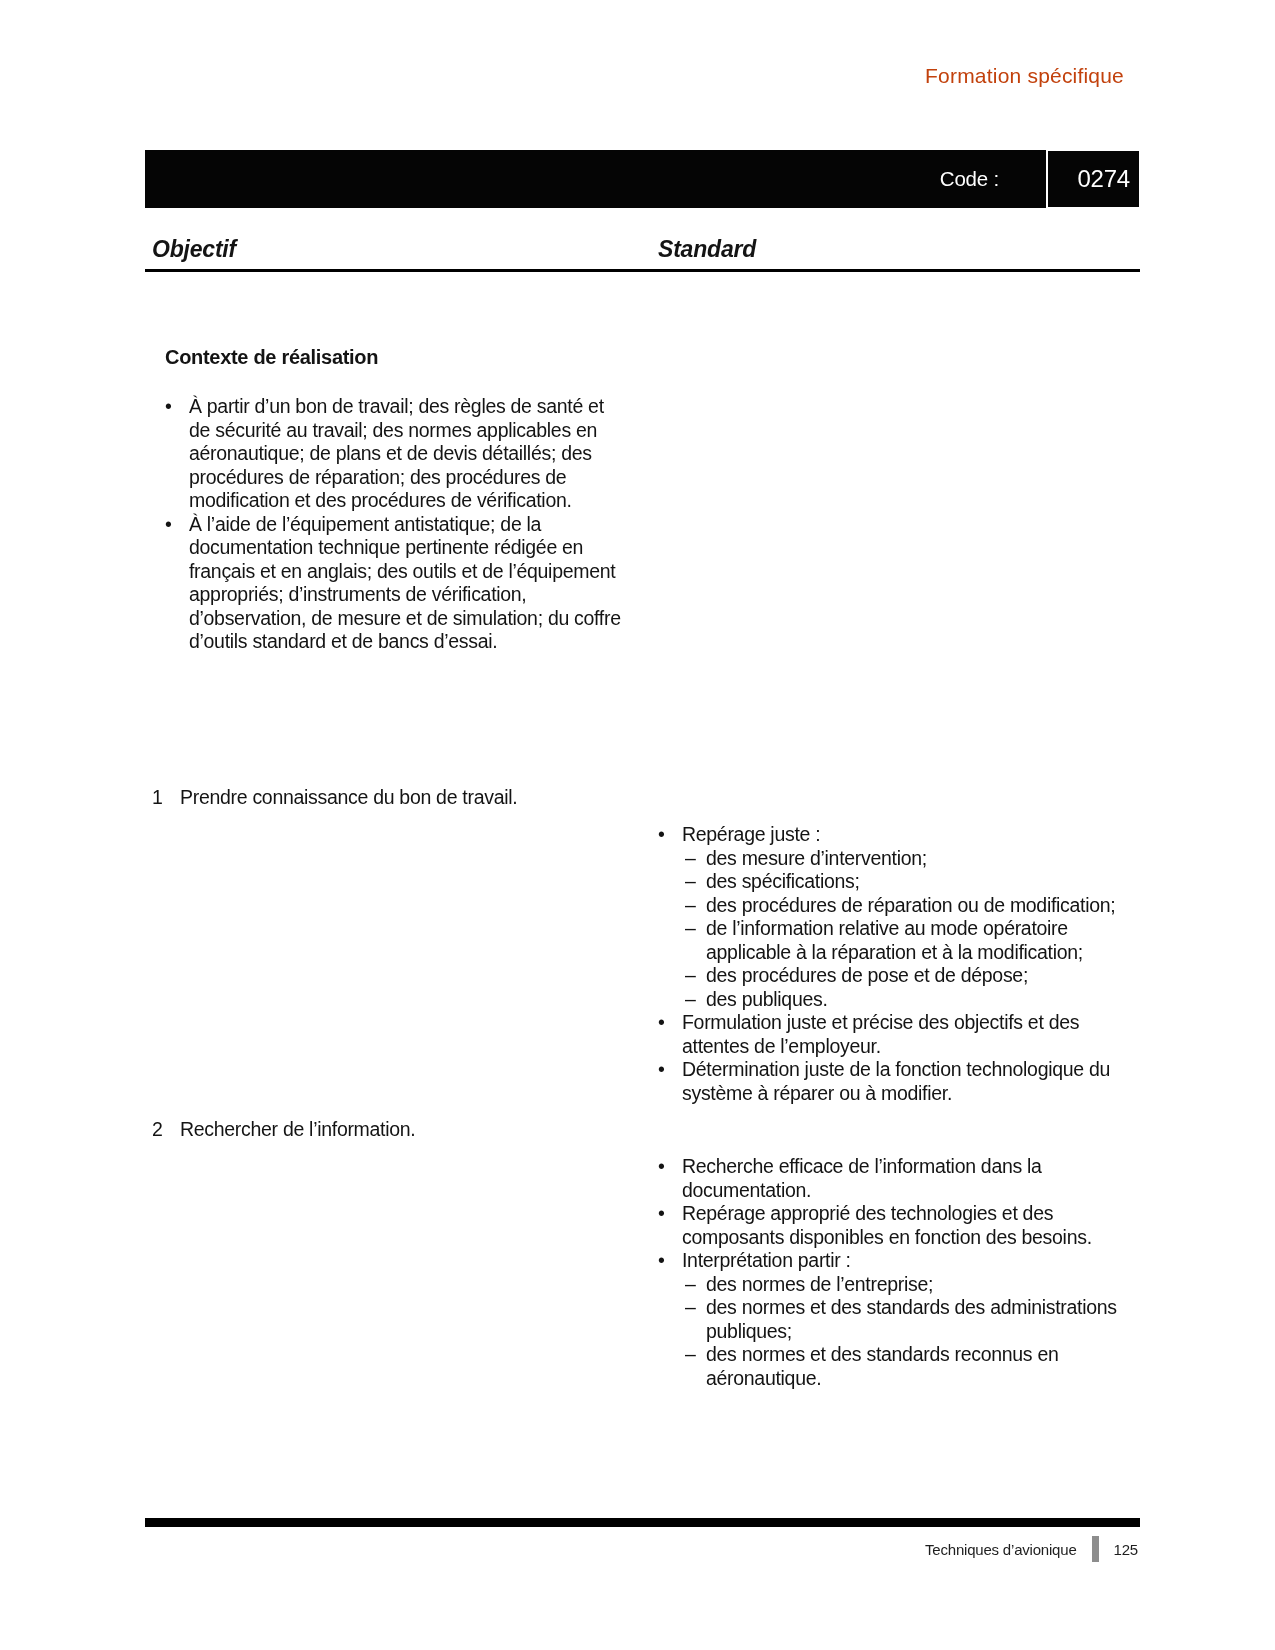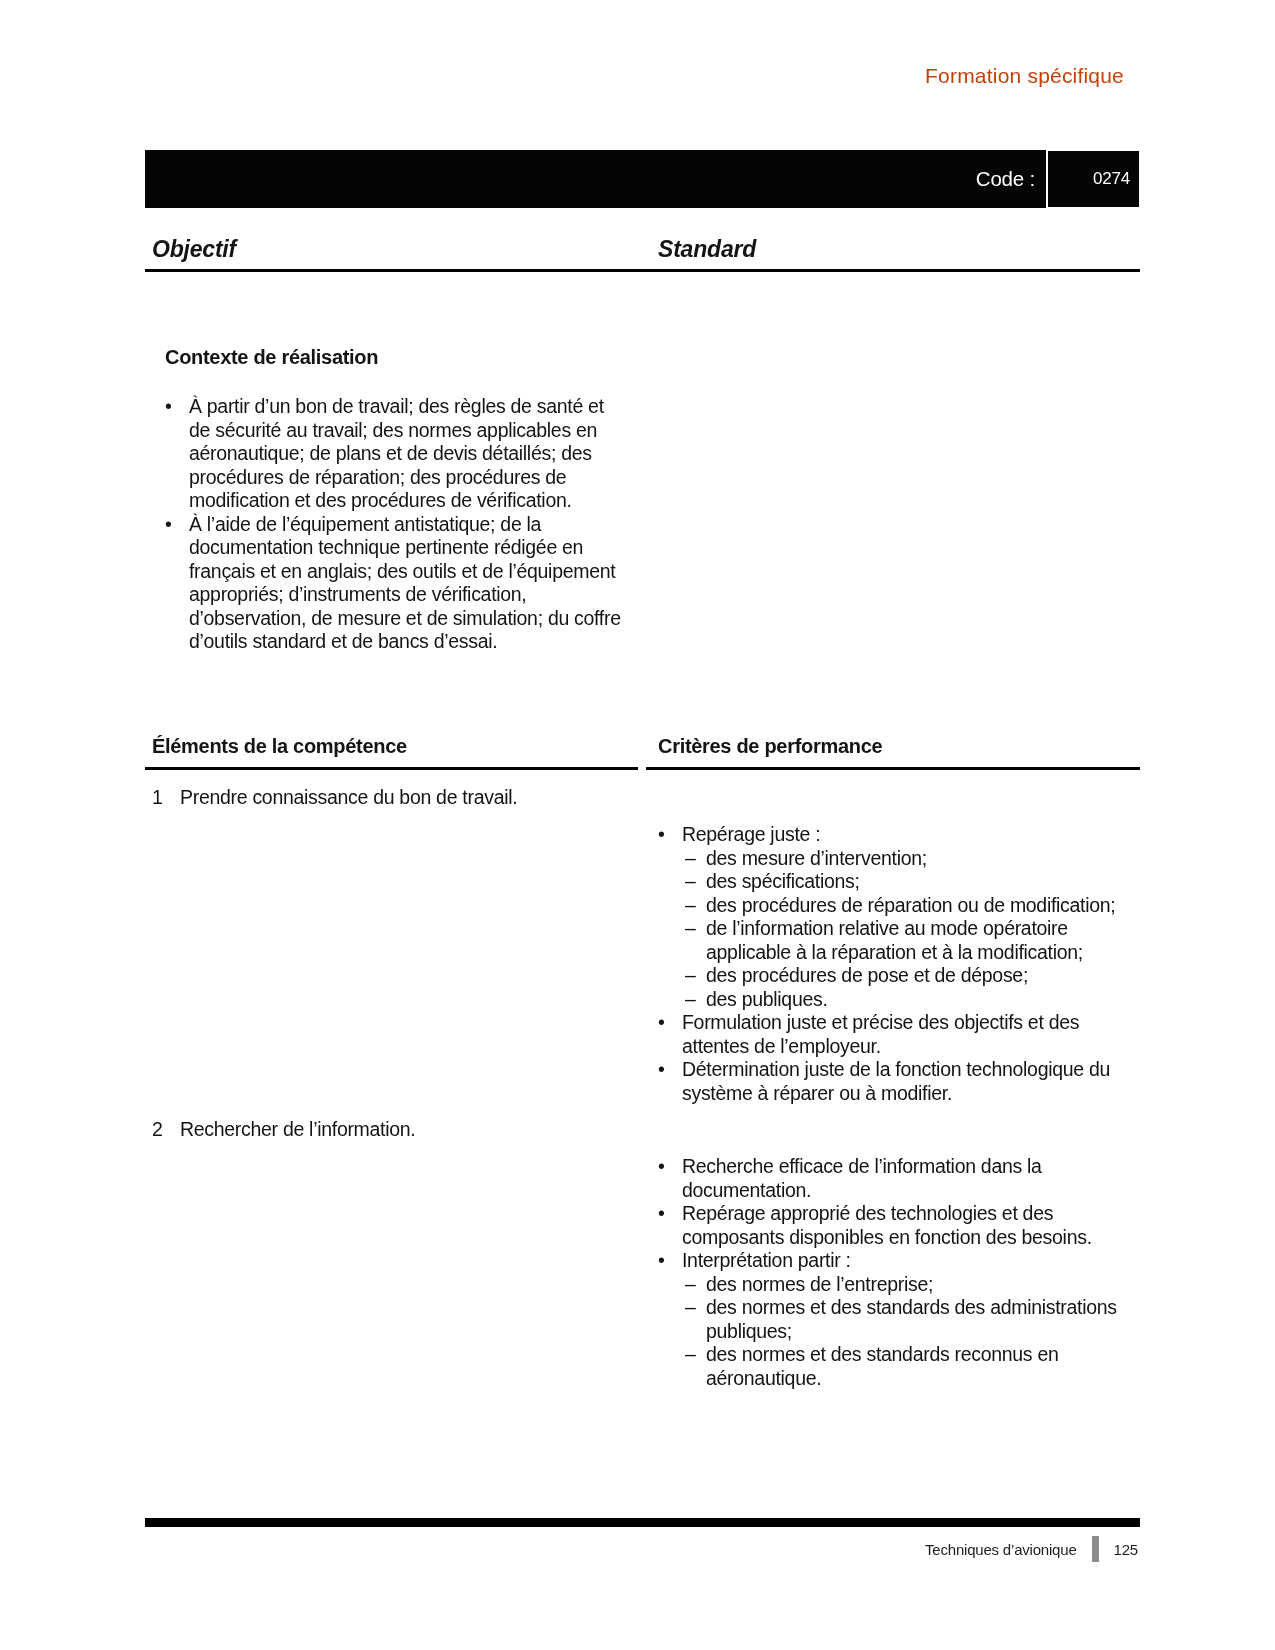--- a/index.html
+++ b/index.html
@@ -16,31 +16,31 @@
   .top-label {
     position:absolute; top:64px; left:145px; width:979px;
     text-align:right;
     font-size:21px; letter-spacing:0.2px;
     color:#c2410c;
   }
 
   
   .code-bar {
     position:absolute; left:145px; top:150px; width:995px; height:58px;
-    background:#050505; display:flex; box-sizing:border-box;
+    background:#050505; display:flex; box-sizing:border-box;gap:36px;
   }
   .code-label {
     flex:1; display:flex; align-items:center; justify-content:flex-end;
     padding-right:11px; color:#ffffff; font-size:20.5px; letter-spacing:-0.2px;
   }
   .code-value {
     width:94px; box-sizing:border-box;
     border:1px solid #ffffff; border-left:2px solid #ffffff;
     display:flex; align-items:center; justify-content:flex-end;
-    padding-right:9px; color:#ffffff; font-size:17px; letter-spacing:-0.2px;
+    padding-right:9px; color:#ffffff; font-size:24px; letter-spacing:-0.2px;
   }
 
   
   .two-col { position:absolute; left:145px; width:995px; display:flex; }
   .cell-l { width:493px; box-sizing:border-box; padding-left:7px;  }
   .col-gap { width:8px; }
   .cell-r { width:494px; box-sizing:border-box; padding-left:12px; }
 
   
   .col-head-row { top:236px; border-bottom:3px solid #000; padding-bottom:6px; }
@@ -112,25 +112,20 @@
           <span class="bt">À partir d’un bon de travail; des règles de santé et de sécurité au travail; des normes applicables en aéronautique; de plans et de devis détaillés; des procédures de réparation; des procédures de modification et des procédures de vérification.</span>
         </div>
         <div class="bitem">
           <span class="bm">•</span>
           <span class="bt">À l’aide de l’équipement antistatique; de la documentation technique pertinente rédigée en français et en anglais; des outils et de l’équipement appropriés; d’instruments de vérification, d’observation, de mesure et de simulation; du coffre d’outils standard et de bancs d’essai.</span>
         </div>
       </div>
     </div>
   </div>
 
-  <div class="two-col sec2-head">
-    <div class="cell-l sec-title" style="margin-bottom:0;">Éléments de la compétence</div>
-    <div class="col-gap"></div>
-    <div class="cell-r sec-title" style="margin-bottom:0;">Critères de performance</div>
-  </div>
 
   <div class="two-col erow erow1">
     <div class="cell-l el">
       <span class="num">1</span>
       <span class="etext">Prendre connaissance du bon de travail.</span>
     </div>
     <div class="col-gap"></div>
     <div class="cell-r">
       <div class="bitem">
         <span class="bm">•</span>

